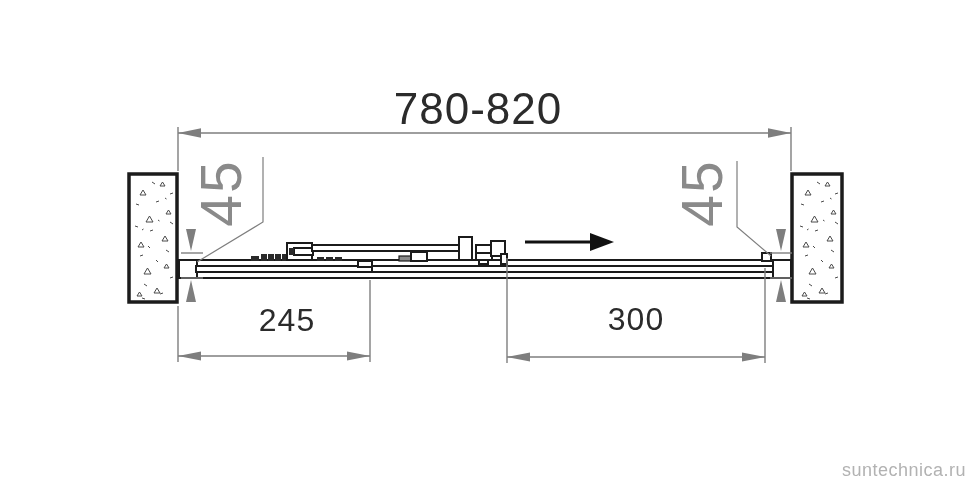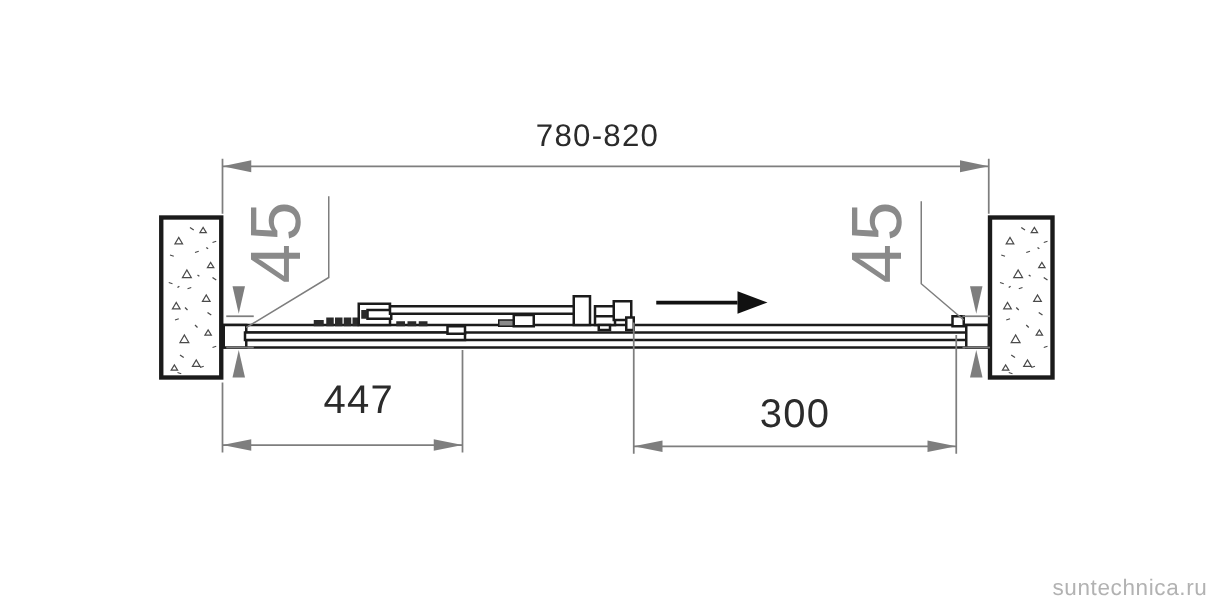--- a/index.html
+++ b/index.html
@@ -1,21 +1,21 @@
 <!DOCTYPE html>
 <html><head>
 <meta charset="utf-8">
 <style>
   html,body{margin:0;padding:0;background:#ffffff;}
   .stage{position:relative;width:970px;height:485px;background:#ffffff;overflow:hidden;
          font-family:"Liberation Sans",sans-serif;}
   .stage svg{position:absolute;left:0;top:0;}
   .label{position:absolute;transform:translate(-50%,-50%);white-space:nowrap;
          color:#2b2b2b;letter-spacing:1px;}
-  .dim-main{font-size:25px;}
+  .dim-main{font-size:44px;}
   .dim-sub{font-size:32px;}
   .dim-gap{font-size:57px;color:#8a8a8a;letter-spacing:2px;
            transform:translate(-50%,-50%) rotate(-90deg);}
   .watermark{position:absolute;right:4px;top:460px;font-size:18px;color:#b2b2b2;
              letter-spacing:0.5px;}
 </style>
 </head>
 <body>
 
 <div class="stage">
@@ -159,19 +159,19 @@
     <polygon points="765,357 742,352.4 742,361.6" stroke="none"></polygon>
   </g>
 </svg>
 
 <div class="label dim-main" style="left:478px;top:109px;">780-820</div>
 
 <div class="label dim-gap" style="left:221px;top:193px;">45</div>
 
 <div class="label dim-gap" style="left:702px;top:193px;">45</div>
 
-<div class="label dim-sub" style="left:287px;top:320px;">447</div>
+<div class="label dim-sub" style="left:287px;top:320px;">245</div>
 
-<div class="label dim-sub" style="left:636px;top:331px;">300</div>
+<div class="label dim-sub" style="left:636px;top:319px;">300</div>
 
 <div class="watermark">suntechnica.ru</div>
 
 </div>
 
 </body></html>

